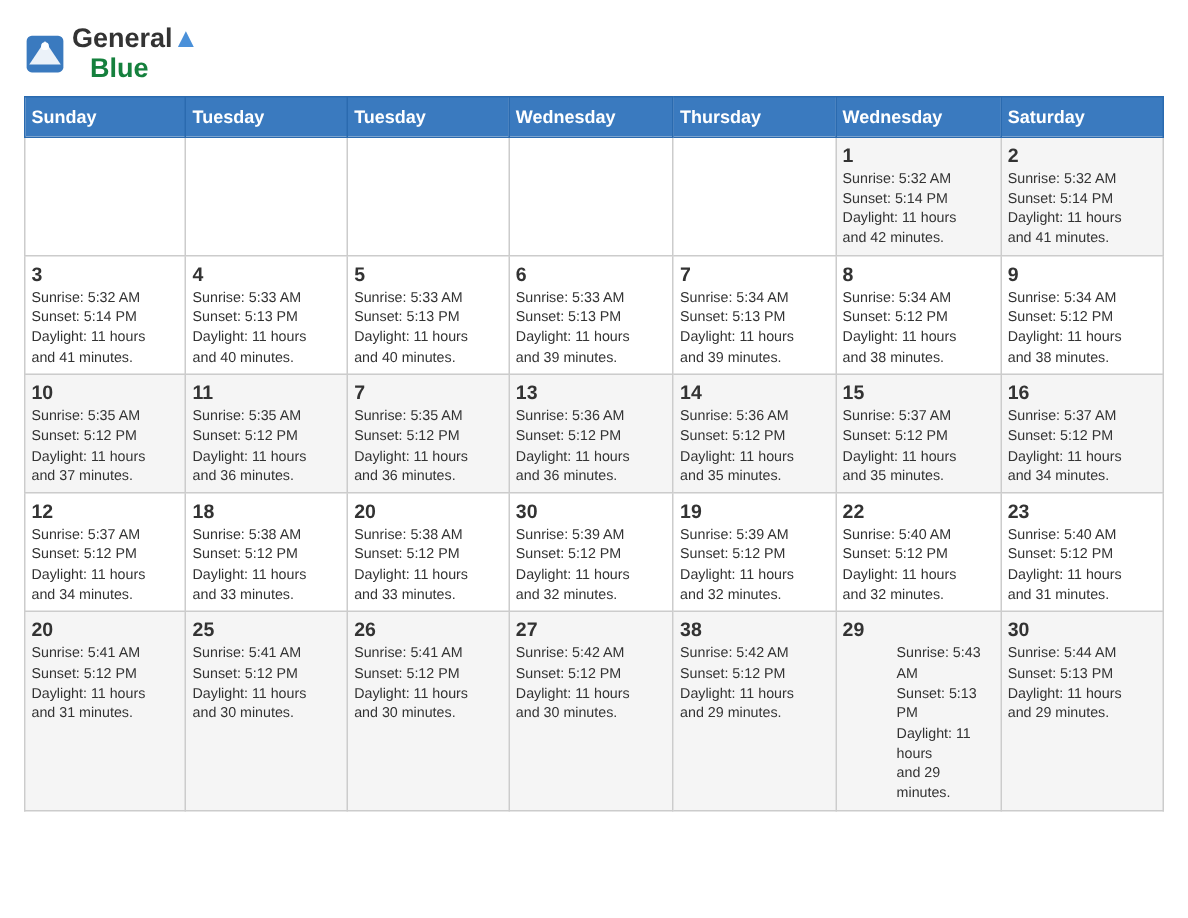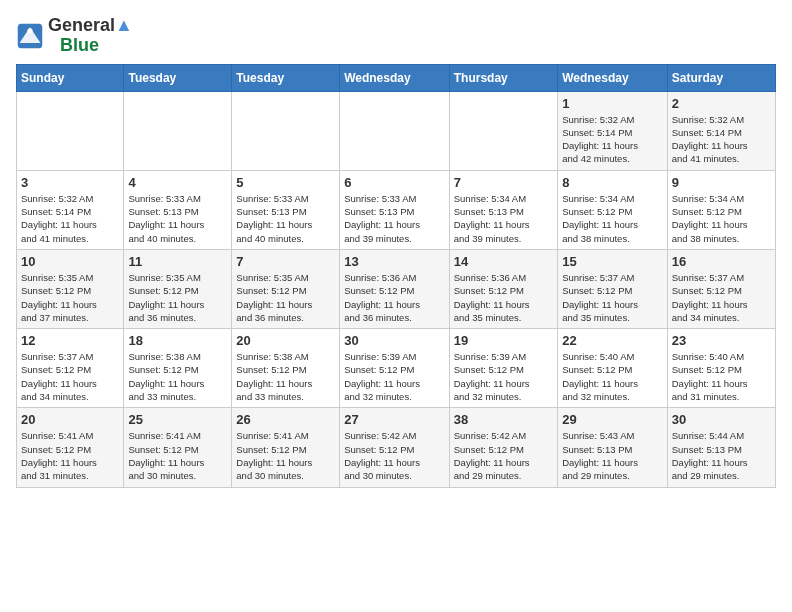--- a/index.html
+++ b/index.html
@@ -331,21 +331,21 @@
         </td>
         <td>
           <span class="day-number">38</span>
           <div class="day-info" style="white-space: pre-line;">Sunrise: 5:42 AM
 Sunset: 5:12 PM
 Daylight: 11 hours
 and 29 minutes.</div>
         </td>
         <td>
           <span class="day-number">29</span>
-          <div class="day-info" style="white-space: pre-line;">Sunrise: 5:43 AM
+          <div class="day-info" style="white-space: pre-line; margin-left: 36px;">Sunrise: 5:43 AM
 Sunset: 5:13 PM
 Daylight: 11 hours
 and 29 minutes.</div>
         </td>
         <td>
           <span class="day-number">30</span>
           <div class="day-info" style="white-space: pre-line;">Sunrise: 5:44 AM
 Sunset: 5:13 PM
 Daylight: 11 hours
 and 29 minutes.</div>

